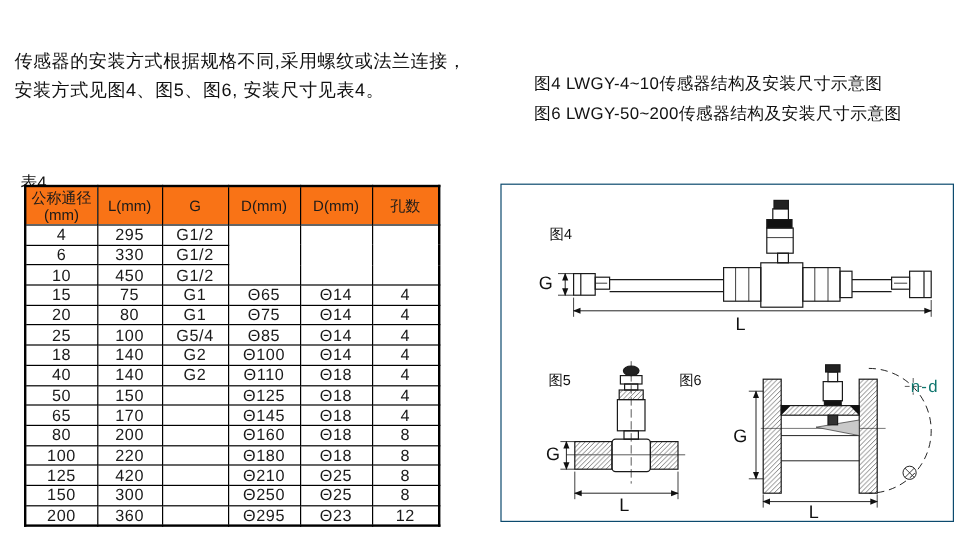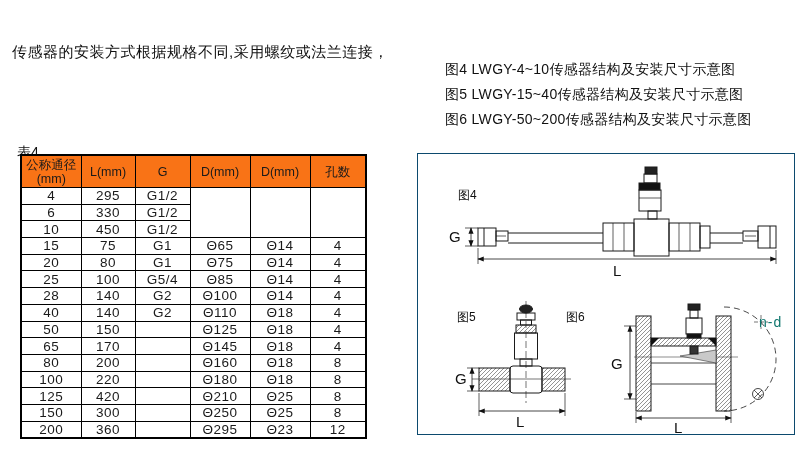--- a/index.html
+++ b/index.html
@@ -22,25 +22,25 @@
   .nd-label{position:absolute;font-size:14px;color:#0f766e;letter-spacing:1px;}
 </style>
 </head>
 <body>
 
 <div class="page">
 
 
   <div class="intro">
     <div>传感器的安装方式根据规格不同,采用螺纹或法兰连接，</div>
+    <div>安装方式见图4、图5、图6, 安装尺寸见表4。</div>
   </div>
 
   <div class="fig-captions">
     <div>图4 LWGY-4~10传感器结构及安装尺寸示意图</div>
-    <div>图5 LWGY-15~40传感器结构及安装尺寸示意图</div>
     <div>图6 LWGY-50~200传感器结构及安装尺寸示意图</div>
   </div>
 
   <div class="table-label">表4</div>
 
   <table class="spec">
     <colgroup>
       <col style="width:60px">
         <col style="width:54px">
         <col style="width:55px">
@@ -96,21 +96,21 @@
         </tr>
         <tr>
           <td>25</td>
           <td>100</td>
           <td>G5/4</td>
           <td>Θ85</td>
           <td>Θ14</td>
           <td>4</td>
         </tr>
         <tr>
-          <td>28</td>
+          <td>18</td>
           <td>140</td>
           <td>G2</td>
           <td>Θ100</td>
           <td>Θ14</td>
           <td>4</td>
         </tr>
         <tr>
           <td>40</td>
           <td>140</td>
           <td>G2</td>

